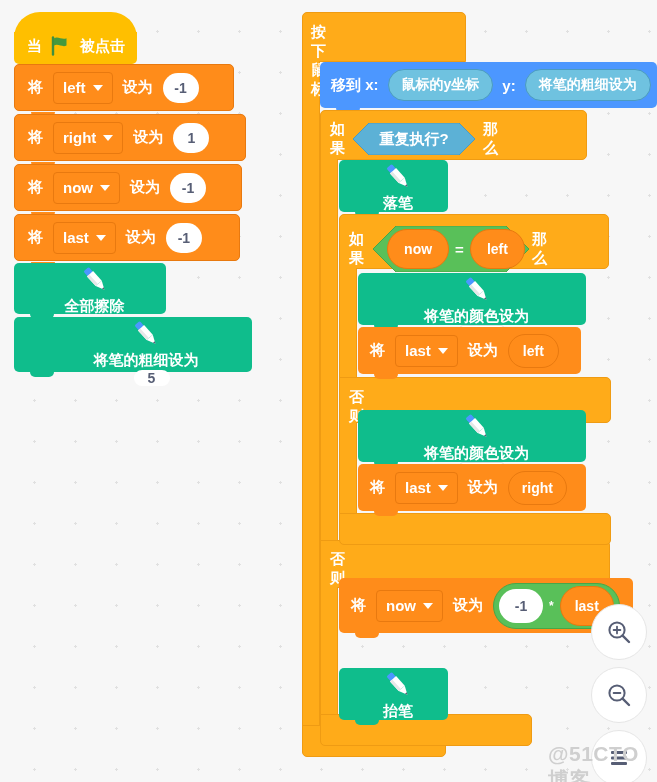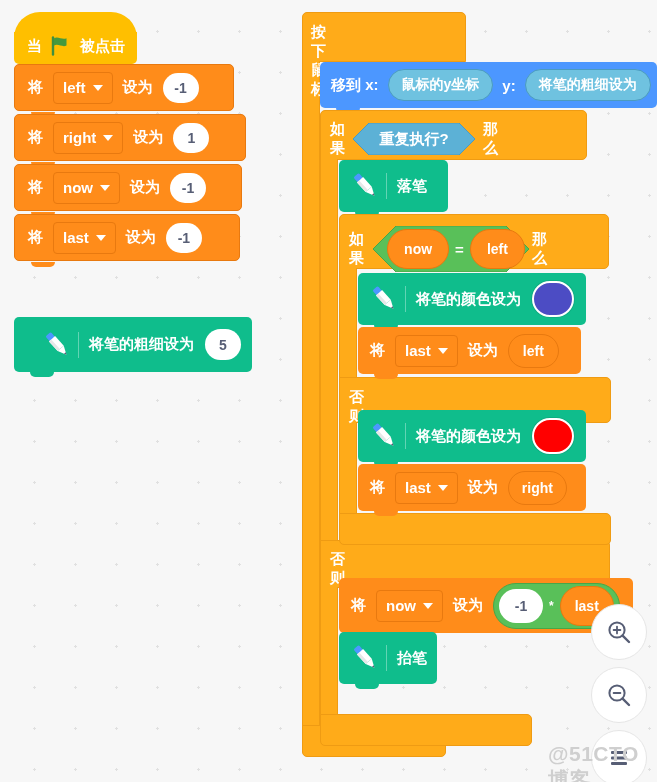--- a/index.html
+++ b/index.html
@@ -13,21 +13,21 @@
     position:relative;overflow:hidden;
     -webkit-font-smoothing:antialiased;
   }
   .canvas{position:absolute;inset:0;}
 
   
   .blk{position:absolute;box-sizing:border-box;color:#fff;font-size:15px;font-weight:bold;
        display:flex;align-items:center;border-radius:5px;white-space:nowrap;}
   .c-var{background:#FF8C1A;border:1px solid #E8790F;}
   .c-varDark{background:#FF8C1A;}
-  .c-pen{background:#0FBD8C;}
+  .c-pen{background:#0FBD8C;flex-direction:column;}
   .c-motion{background:#4C97FF;}
 
   
   .oval{background:#fff;color:#575E75;border-radius:999px;display:inline-flex;
         align-items:center;justify-content:center;font-size:14px;font-weight:bold;}
   .varOval{background:#FF8C1A;border:1px solid #E8790F;color:#fff;border-radius:999px;
         display:inline-flex;align-items:center;justify-content:center;font-size:14px;font-weight:bold;}
   .dropd{background:#FF8C1A;border:1px solid #E8790F;border-radius:4px;color:#fff;
         display:inline-flex;align-items:center;justify-content:center;gap:7px;
         font-size:15px;font-weight:bold;padding:0 9px;}
@@ -110,20 +110,36 @@
     <span class="sublbl">将</span>
     <span class="dropd" style="height:30px;">
       <span>last</span>
       <span class="caret"></span>
     </span>
     <span class="sublbl">设为</span>
     <span class="oval" style="width:36px;height:30px;">-1</span>
     <span style="position:absolute;left:16px;top:47px;width:24px;height:5px;background:#FF8C1A;border-radius:0 0 6px 6px;"></span>
   </div>
 
+  <div class="blk c-pen" style="left:14px;top:263px;width:152px;height:51px;padding-left:9px;">
+    <span class="penicon">
+      <svg width="34" height="34" viewBox="0 0 34 34">
+          <g transform="rotate(-42 17 17)">
+            <rect x="14" y="3" width="7" height="7" rx="1.6" fill="#4C97FF"></rect>
+            <rect x="13.4" y="9" width="8.2" height="13" fill="#fff"></rect>
+            <rect x="13.4" y="9" width="3" height="13" fill="#E6E7E8"></rect>
+            <path d="M13.4 22 L17.5 30.5 L21.6 22 Z" fill="#fff"></path>
+            <path d="M16.3 28.2 L17.5 30.5 L18.7 28.2 Z" fill="#575E75"></path>
+          </g>
+        </svg>
+    </span>
+    <span class="divider"></span>
+    <span class="lbl">全部擦除</span>
+    <span style="position:absolute;left:16px;top:51px;width:24px;height:5px;background:#0FBD8C;border-radius:0 0 6px 6px;"></span>
+  </div>
 
   <div class="blk c-pen" style="left:14px;top:317px;width:238px;height:55px;padding-left:26px;">
     <span class="penicon">
       <svg width="34" height="34" viewBox="0 0 34 34">
           <g transform="rotate(-42 17 17)">
             <rect x="14" y="3" width="7" height="7" rx="1.6" fill="#4C97FF"></rect>
             <rect x="13.4" y="9" width="8.2" height="13" fill="#fff"></rect>
             <rect x="13.4" y="9" width="3" height="13" fill="#E6E7E8"></rect>
             <path d="M13.4 22 L17.5 30.5 L21.6 22 Z" fill="#fff"></path>
             <path d="M16.3 28.2 L17.5 30.5 L18.7 28.2 Z" fill="#575E75"></path>
@@ -290,21 +306,21 @@
     </span>
     <span class="sublbl">设为</span>
     <span style="display:inline-flex;align-items:center;gap:6px;background:#59C059;border:1px solid #48A648;border-radius:999px;height:44px;padding:0 5px;">
       <span class="oval" style="width:44px;height:34px;">-1</span>
       <span style="color:#fff;font-size:12px;font-weight:bold;">*</span>
       <span class="varOval" style="height:38px;padding:0 14px;">last</span>
     </span>
     <span style="position:absolute;left:16px;top:55px;width:24px;height:5px;background:#FF8C1A;border-radius:0 0 6px 6px;"></span>
   </div>
 
-  <div class="blk c-pen" style="left:339px;top:632px;width:98px;height:52px;padding-left:9px;">
+  <div class="blk c-pen" style="left:339px;top:668px;width:109px;height:52px;padding-left:9px;">
     <span class="penicon">
       <svg width="34" height="34" viewBox="0 0 34 34">
           <g transform="rotate(-42 17 17)">
             <rect x="14" y="3" width="7" height="7" rx="1.6" fill="#4C97FF"></rect>
             <rect x="13.4" y="9" width="8.2" height="13" fill="#fff"></rect>
             <rect x="13.4" y="9" width="3" height="13" fill="#E6E7E8"></rect>
             <path d="M13.4 22 L17.5 30.5 L21.6 22 Z" fill="#fff"></path>
             <path d="M16.3 28.2 L17.5 30.5 L18.7 28.2 Z" fill="#575E75"></path>
           </g>
         </svg>

